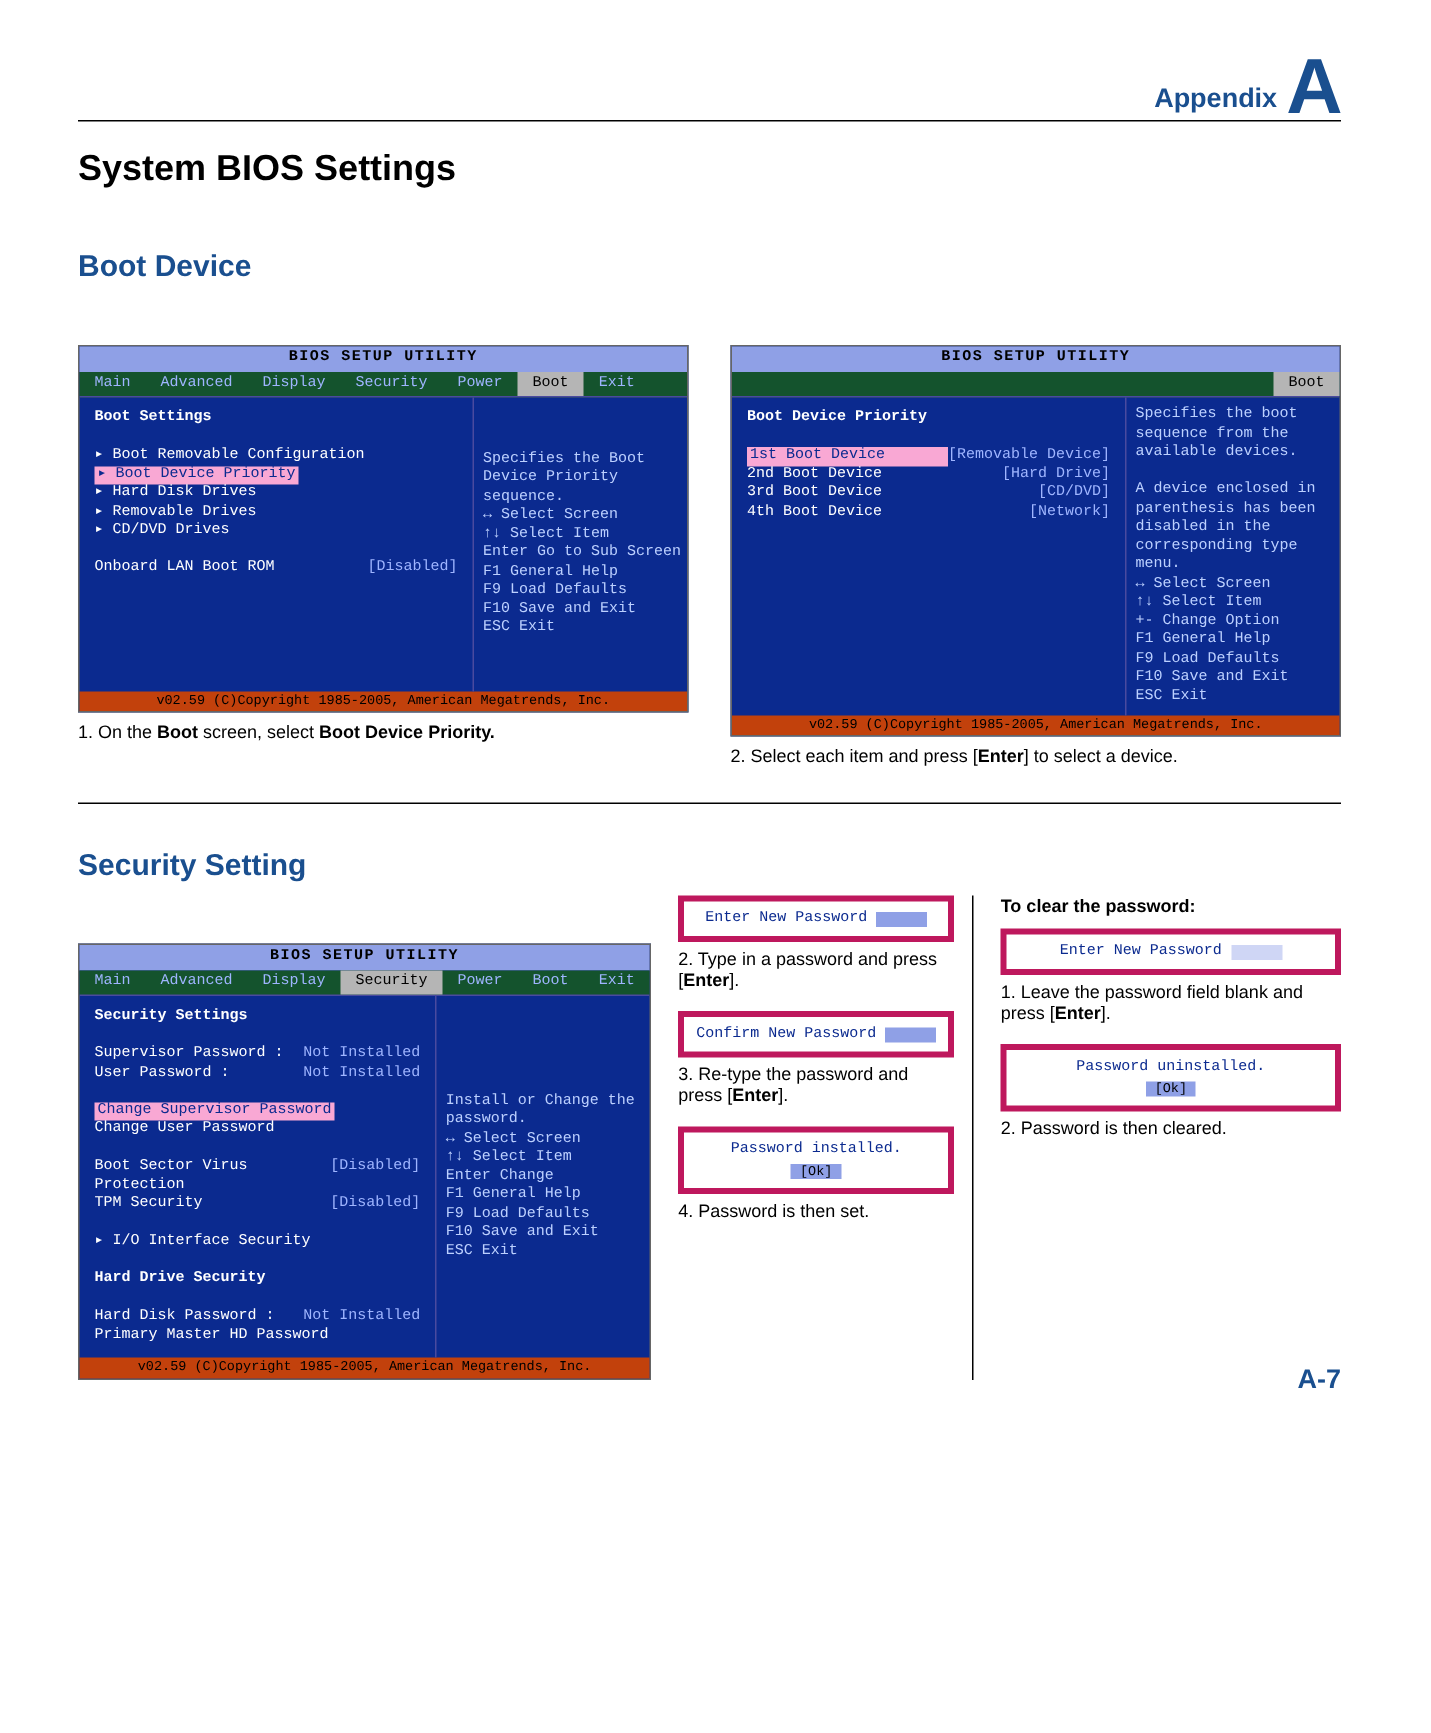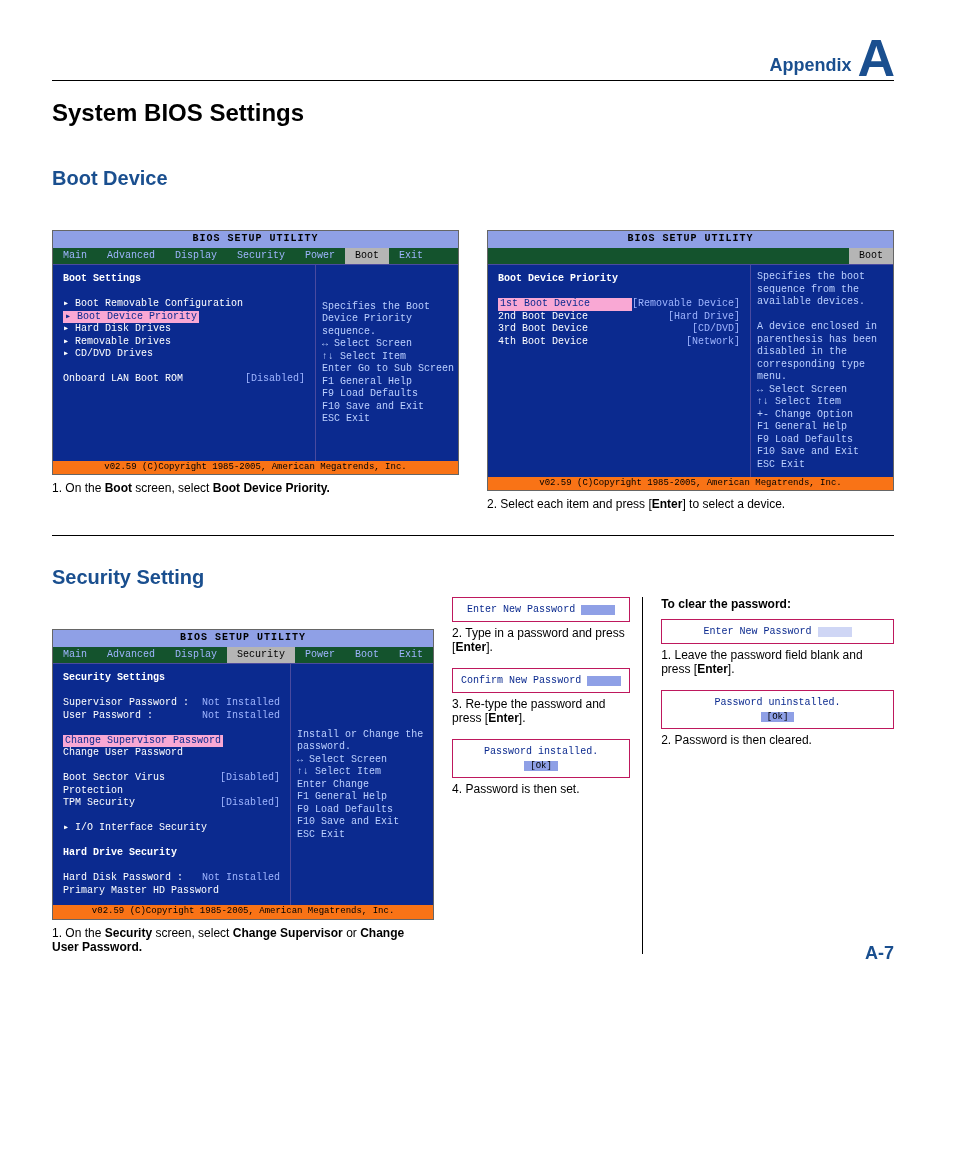--- a/index.html
+++ b/index.html
@@ -105,41 +105,41 @@
     flex-direction: column;
     justify-content: center;
     min-height: 180px;
   }
   .bios .hint { color: #bcd0ff; }
   .bios .sel-row { background: #f9a8d4; color: #0b2a8f; padding: 0 2px; display:inline-block;}
   .bios .item-row { display:flex; }
   .bios .item-row .lbl { flex:1;}
   .bios .item-row .val { color:#9fb5ff; }
   .bios-foot {
-    background: #f97316;
+    background: #c2410c;
     color: #000;
     text-align: center;
     padding: 1px 0;
     font-size:9px;
   }
   .caption {
     font-size: 12px;
     margin-top: 6px;
   }
   .caption .b { font-weight: bold;}
   
   .sec-row { display:flex; gap:18px;}
   .sec-col-bios { flex: 0 0 360px;}
   .sec-col-mid { flex: 0 0 175px; border-right:1px solid #000; padding-right:12px;}
   .sec-col-right{ flex:1; padding-left:0px;}
   .popup {
     font-family: "Courier New", monospace;
     font-size: 10px;
     color: #0b2a8f;
-    border: 1px solid #be185d;
+    border: 4px solid #be185d;
     background:#fff;
     padding:6px 8px;
     display:flex;
     flex-direction:column;
     align-items:center;
     gap:4px;
     margin-bottom:4px;
   }
   .popup .line { display:flex; align-items:center; gap:6px; white-space:nowrap;}
   .popup .pwbox {
@@ -319,23 +319,20 @@
               <div>Enter Change</div>
               <div>F1   General Help</div>
               <div>F9   Load Defaults</div>
               <div>F10  Save and Exit</div>
               <div>ESC  Exit</div>
             </div>
           </div>
         </div>
         <div class="bios-foot">v02.59 (C)Copyright 1985-2005, American Megatrends, Inc.</div>
       </div>
-      <div class="caption">
-        <span>1. On the </span><span class="b">Security</span><span> screen, select </span><span class="b">Change Supervisor</span><span> or </span><span class="b">Change User Password.</span>
-      </div>
     </div>
 
     <div class="sec-col-mid">
       <div class="popup">
         <div class="line">
             <span>Enter New Password</span>
             <span class="pwbox"></span>
           </div>
       </div>
       <div class="step-txt"><span>2. Type in a password and press [</span><span class="b">Enter</span><span>].</span></div>

